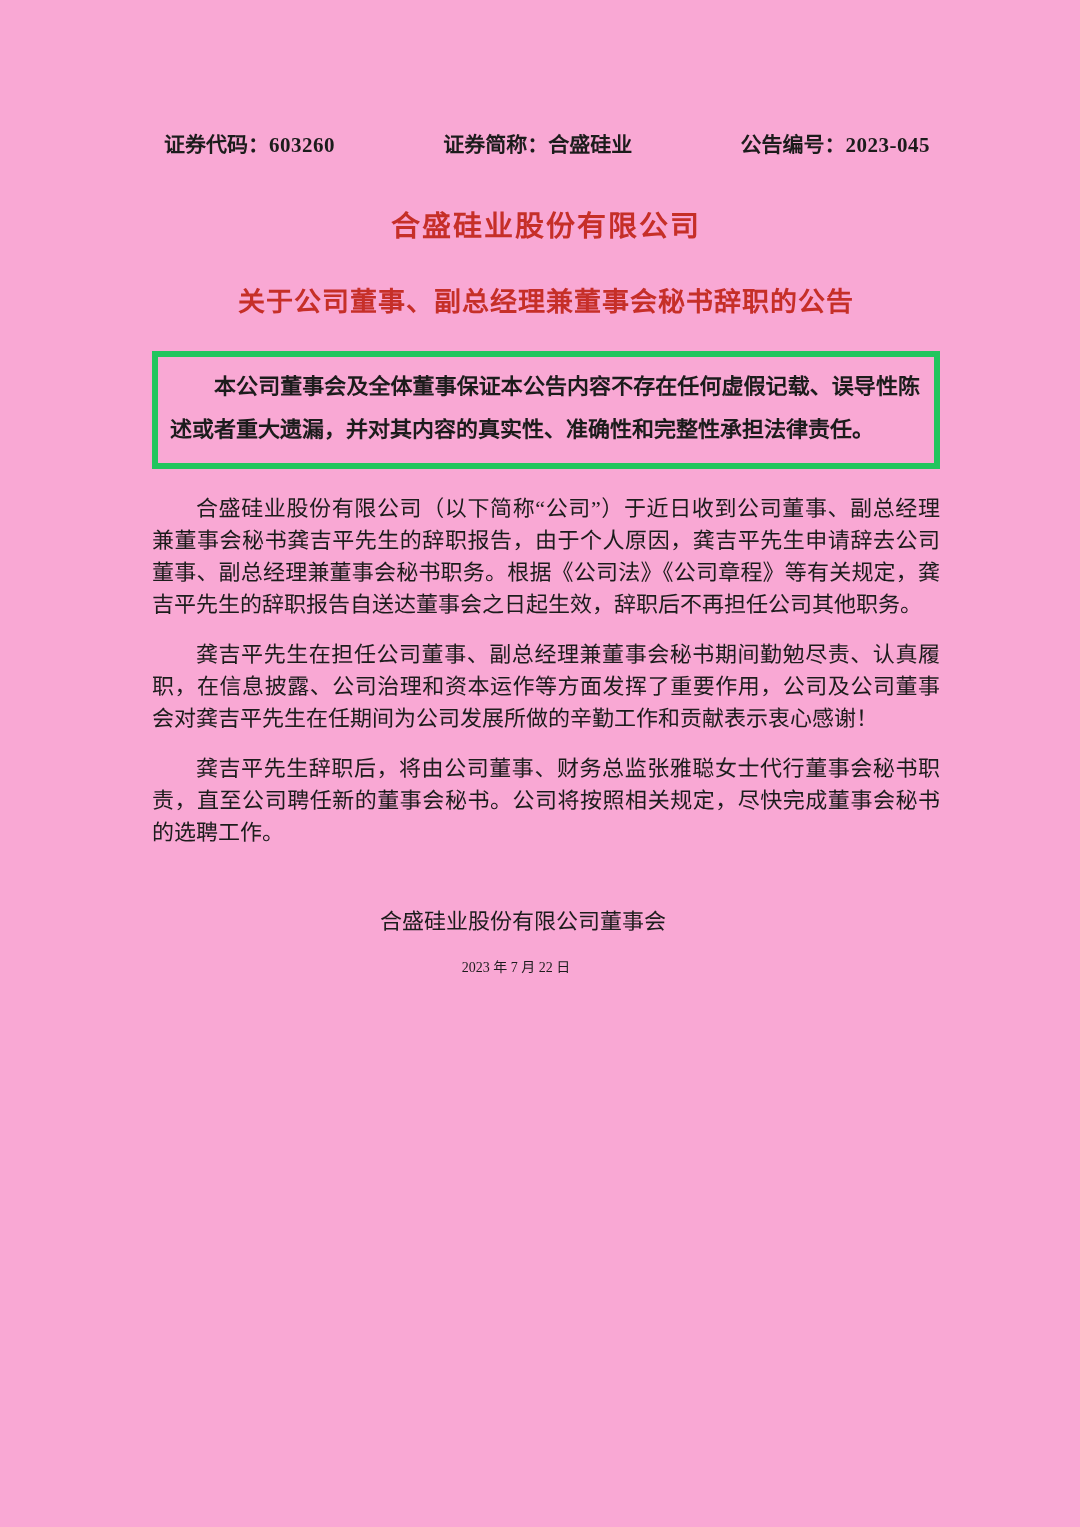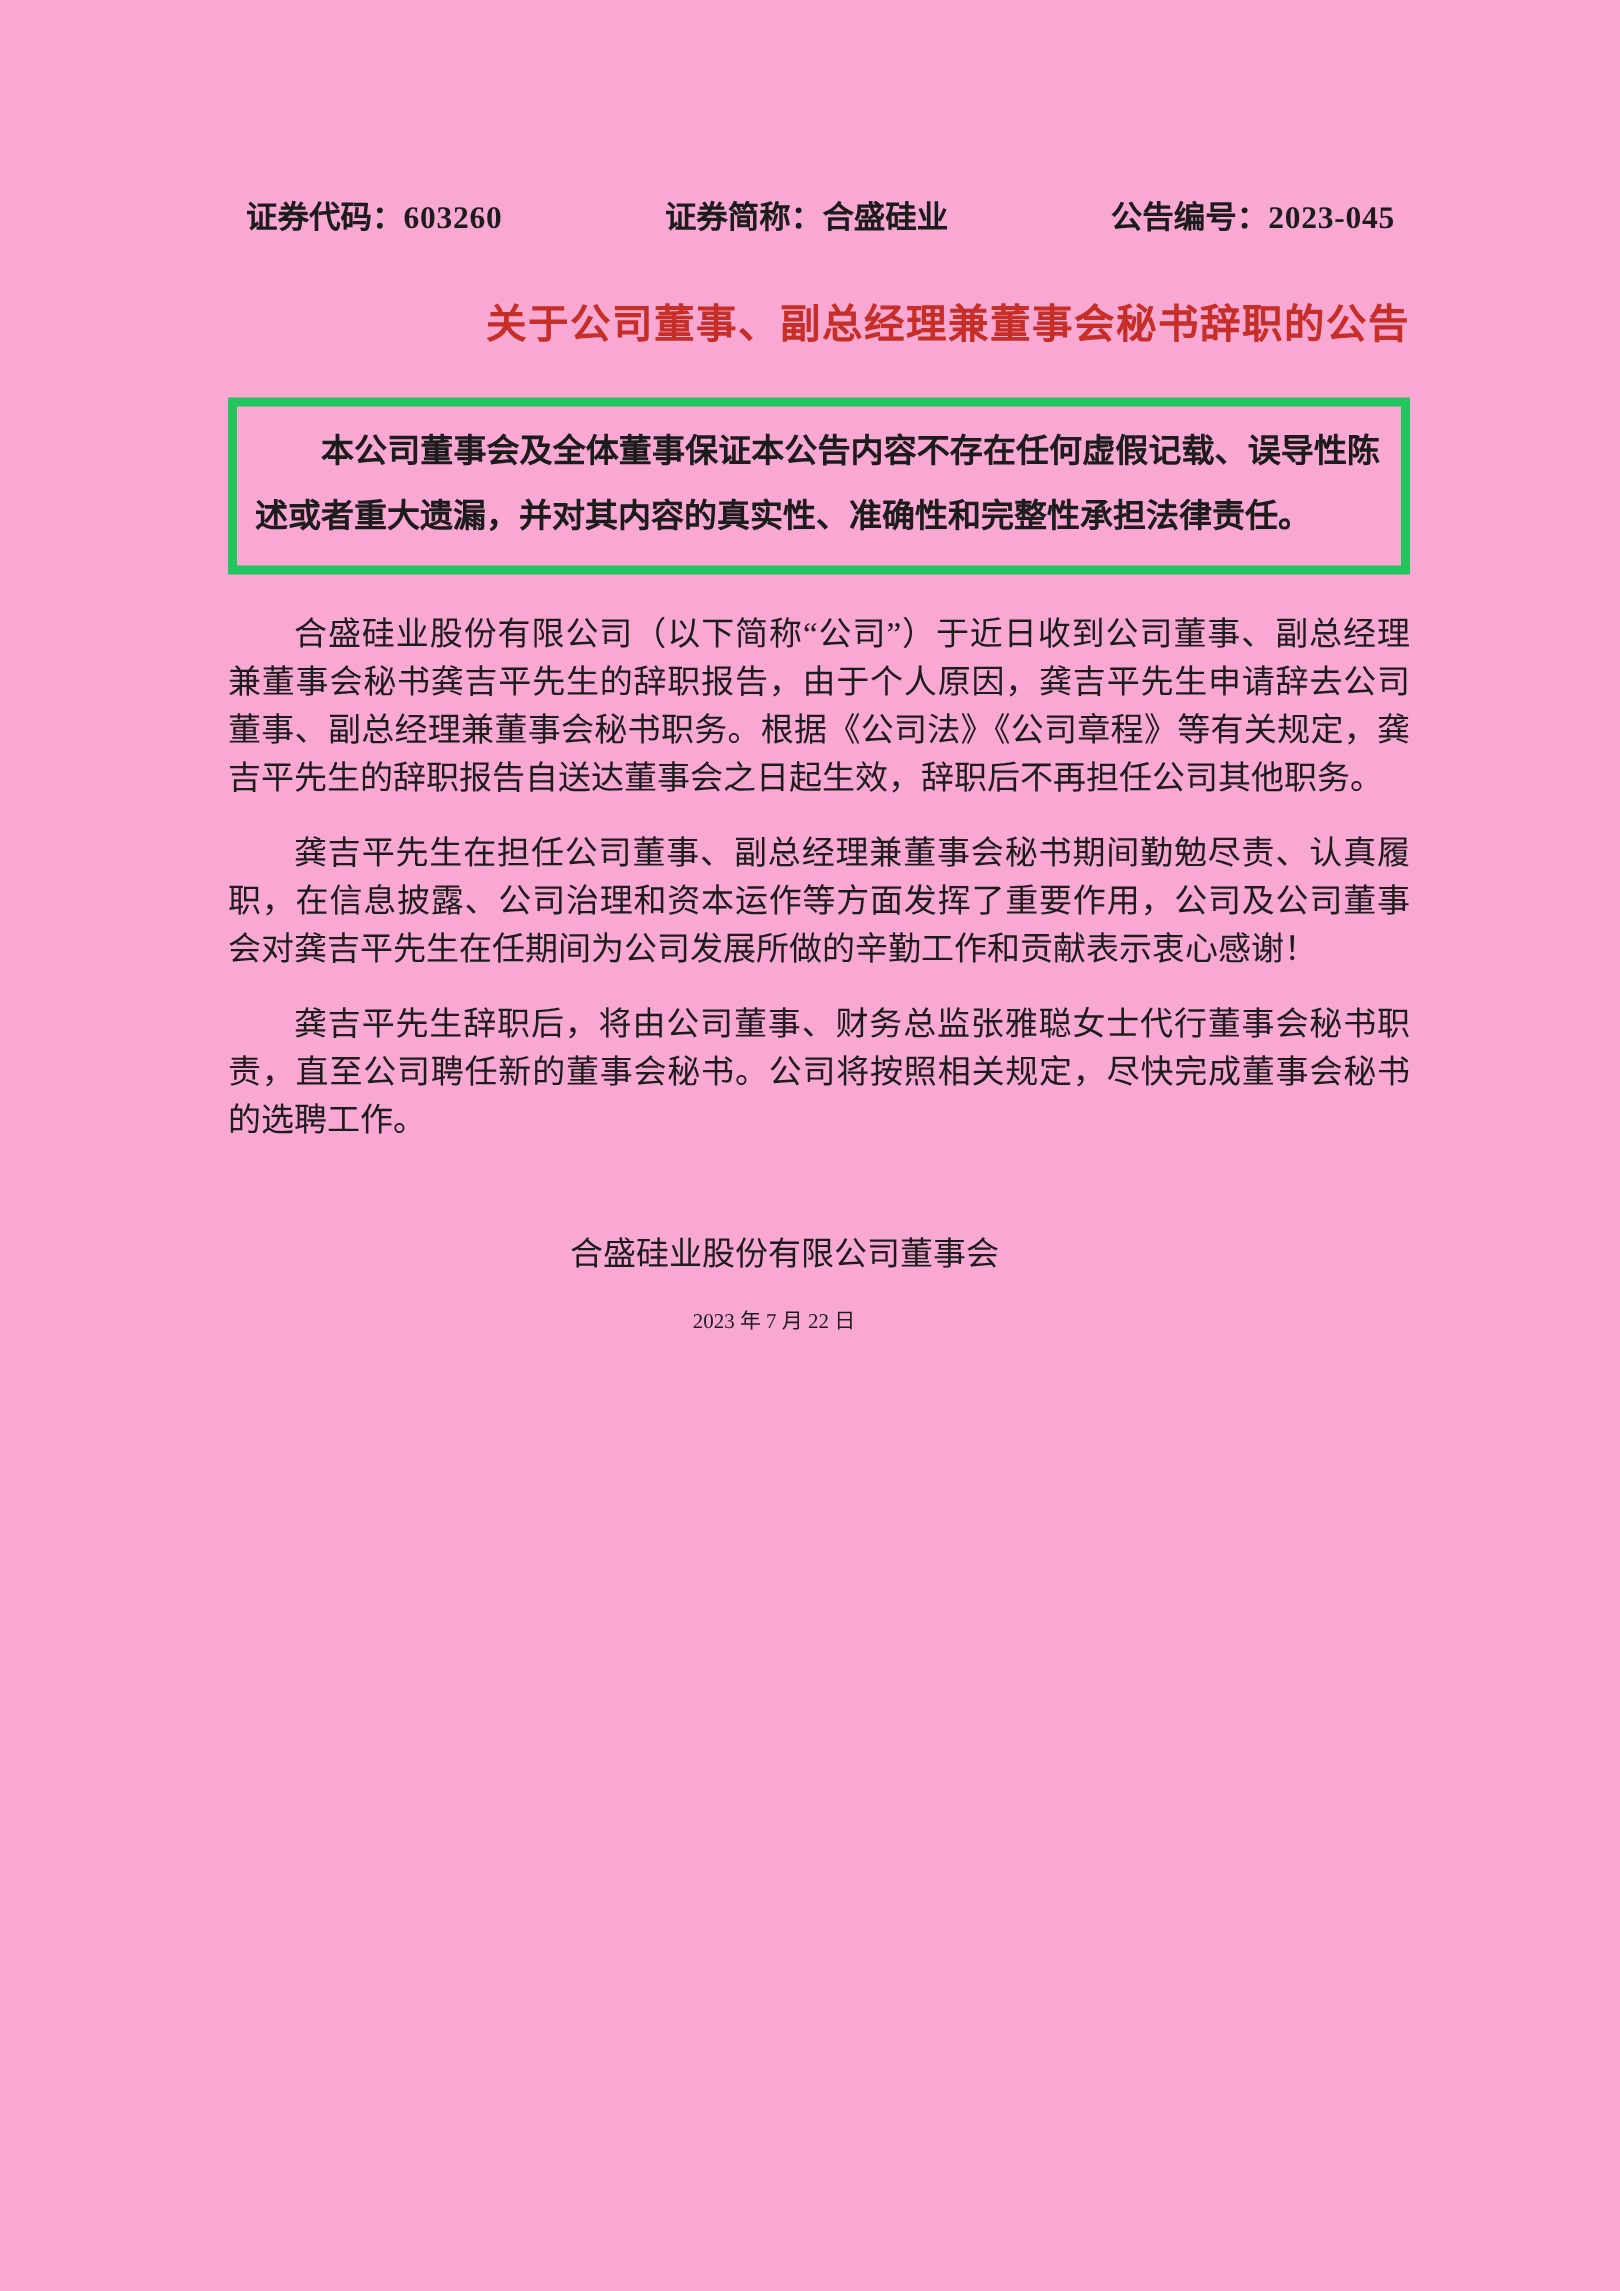--- a/index.html
+++ b/index.html
@@ -36,21 +36,21 @@
   .title {
     margin: 44px 0 0 0;
     text-align: center;
     font-size: 29px;
     font-weight: bold;
     color: var(--accent, #c62f28);
     letter-spacing: 2px;
   }
   .subtitle {
     margin: 36px 0 0 0;
-    text-align: right;
+    text-align: center;
     font-size: 27px;
     font-weight: bold;
     color: var(--accent, #c62f28);
     letter-spacing: 1px;
   }
   .disclaimer-box {
     margin-top: 32px;
     border: 6px solid #22c55e;
     padding: 8px 14px 12px 12px;
   }
@@ -100,20 +100,21 @@
       <span>证券代码：</span><span class="num">603260</span>
     </div>
     <div class="header-item">
       <span>证券简称：</span><span>合盛硅业</span>
     </div>
     <div class="header-item">
       <span>公告编号：</span><span class="num">2023-045</span>
     </div>
   </div>
 
+  <h1 class="title">合盛硅业股份有限公司</h1>
 
   <h2 class="subtitle">关于公司董事、副总经理兼董事会秘书辞职的公告</h2>
 
   <div class="disclaimer-box">
     <p>本公司董事会及全体董事保证本公告内容不存在任何虚假记载、误导性陈述或者重大遗漏，并对其内容的真实性、准确性和完整性承担法律责任。</p>
   </div>
 
   <p class="para first">合盛硅业股份有限公司（以下简称“公司”）于近日收到公司董事、副总经理兼董事会秘书龚吉平先生的辞职报告，由于个人原因，龚吉平先生申请辞去公司董事、副总经理兼董事会秘书职务。根据《公司法》《公司章程》等有关规定，龚吉平先生的辞职报告自送达董事会之日起生效，辞职后不再担任公司其他职务。</p>
 
   <p class="para">龚吉平先生在担任公司董事、副总经理兼董事会秘书期间勤勉尽责、认真履职，在信息披露、公司治理和资本运作等方面发挥了重要作用，公司及公司董事会对龚吉平先生在任期间为公司发展所做的辛勤工作和贡献表示衷心感谢！</p>

